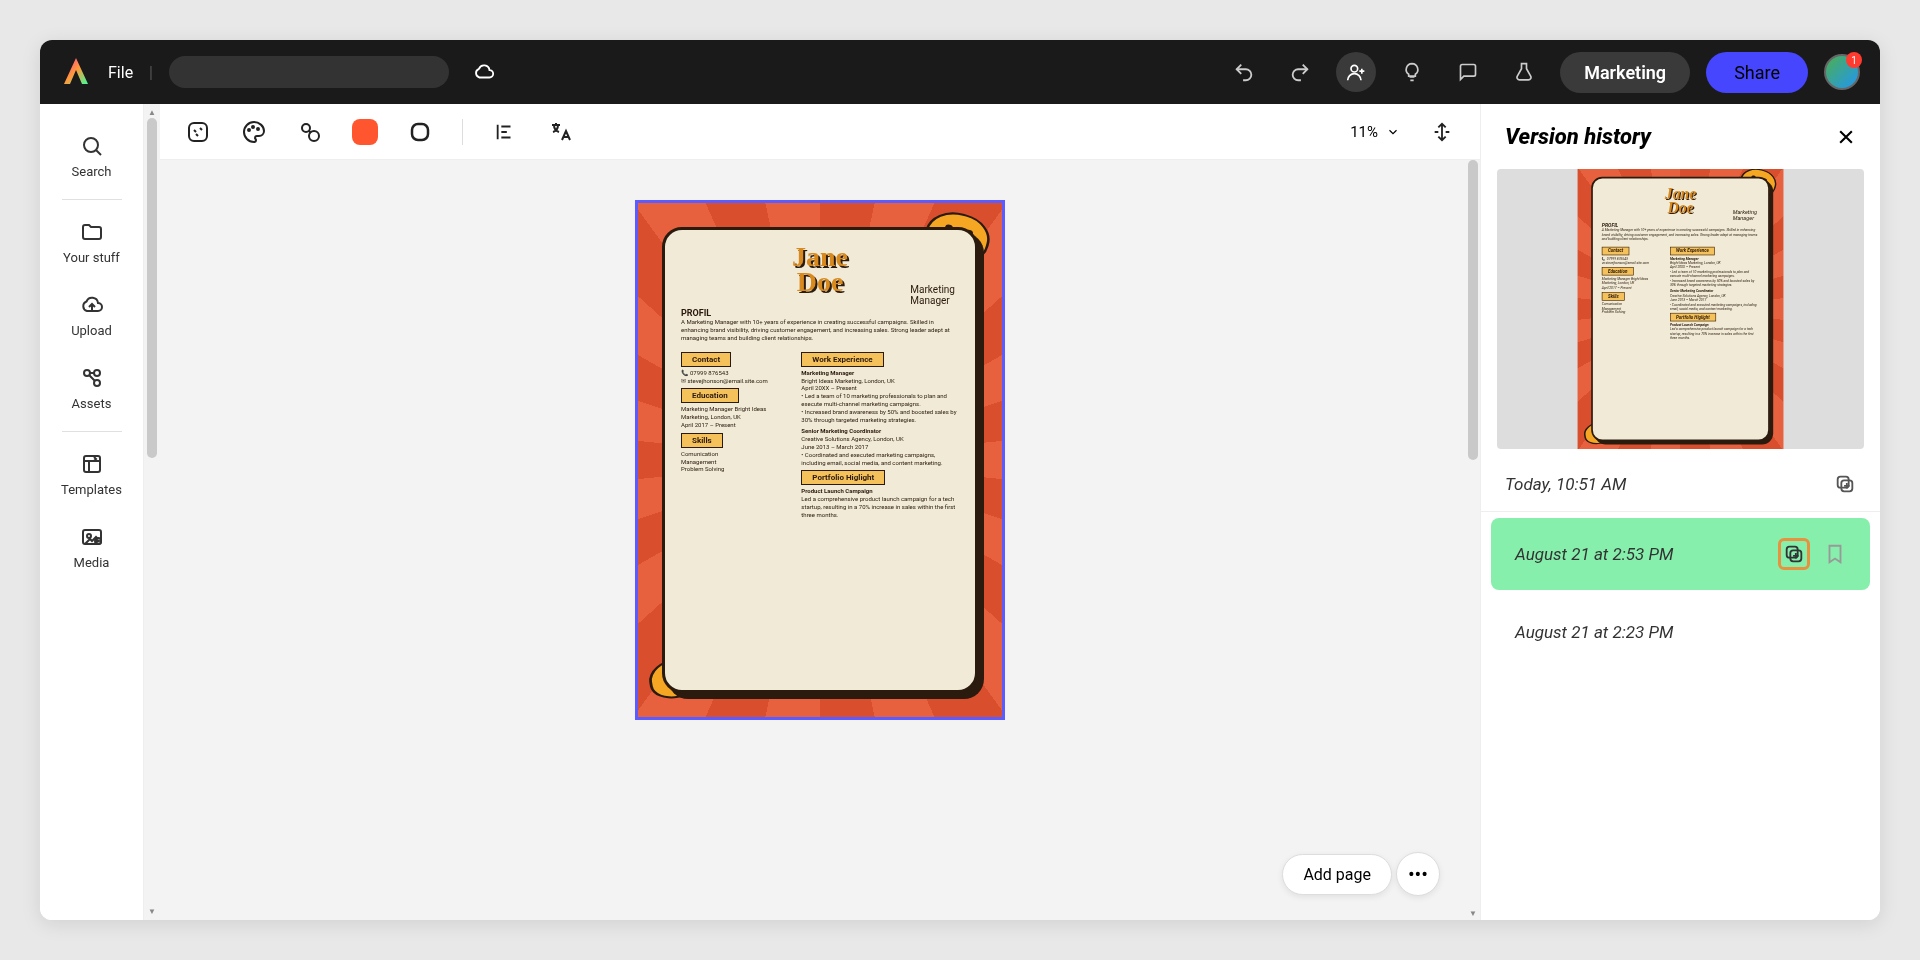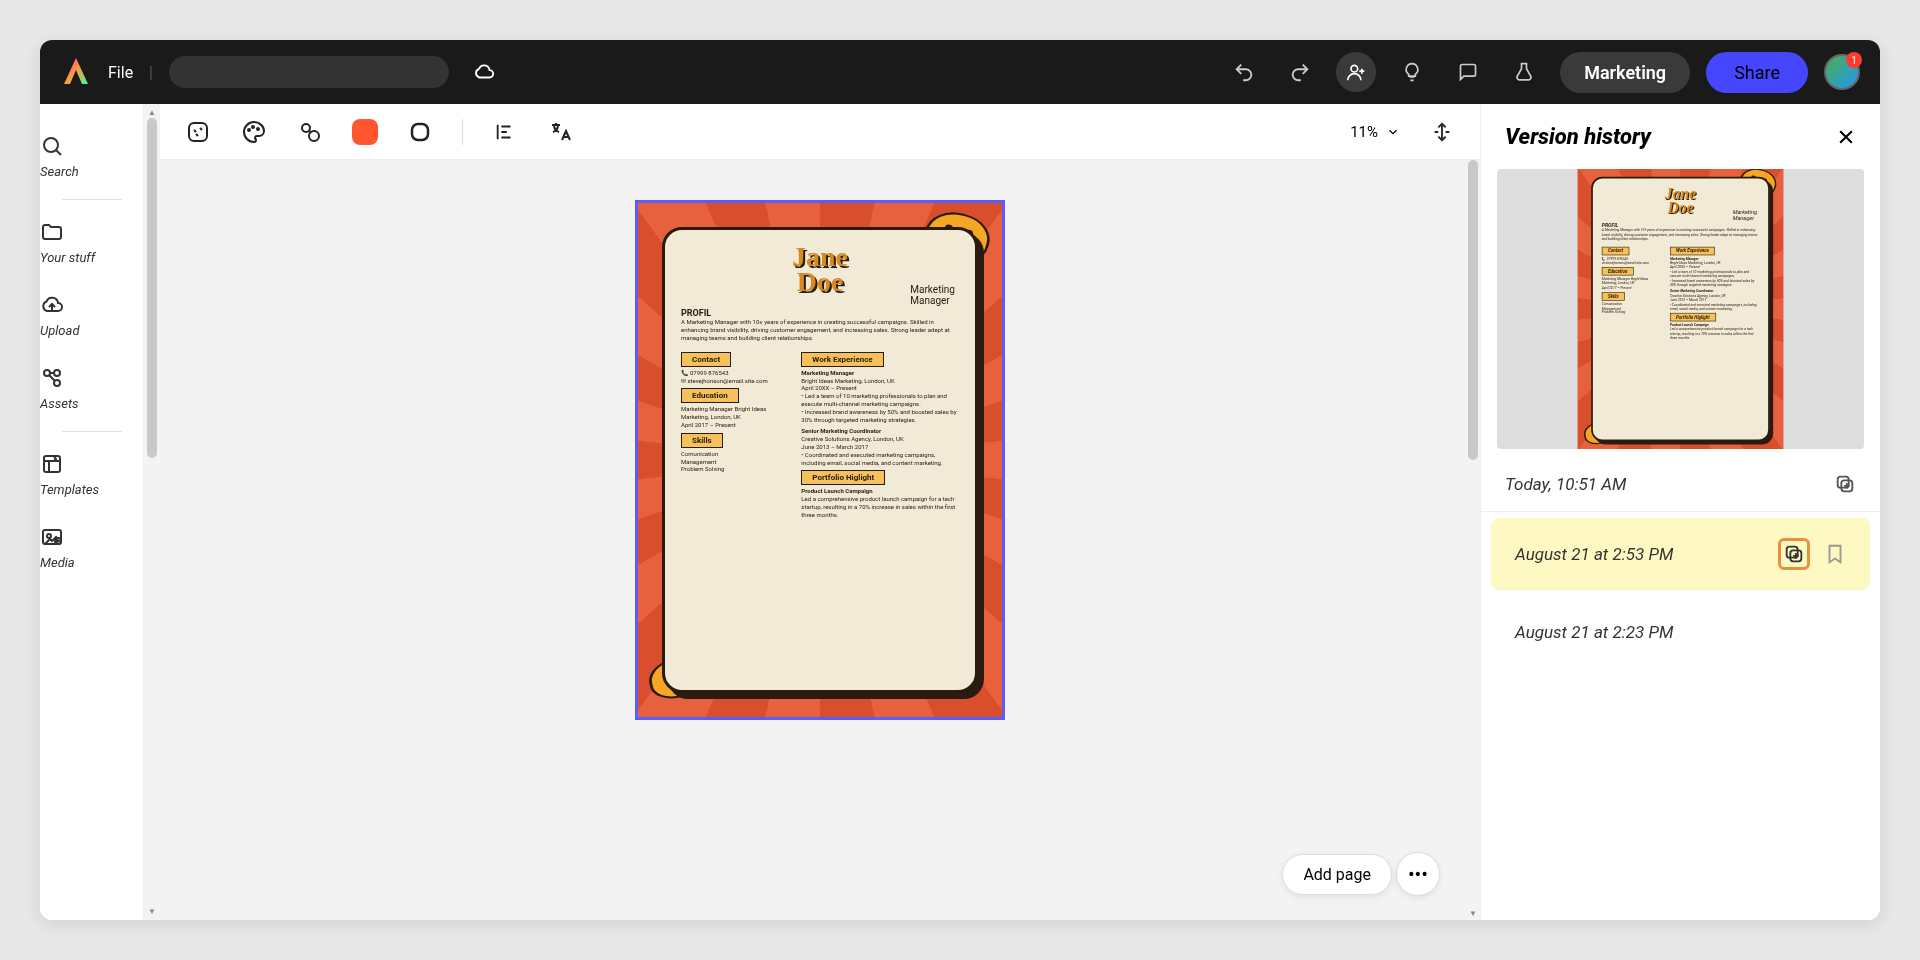--- a/index.html
+++ b/index.html
@@ -19,21 +19,21 @@
 .share-btn { background: #4646ff; color: #000000; border: none; padding: 10px 28px; border-radius: 24px; font-size: 18px; font-weight: 400; cursor: pointer; }
 .avatar { width: 36px; height: 36px; border-radius: 50%; background: linear-gradient(135deg,#4caf50,#2196f3); position: relative; border: 2px solid #666; }
 .avatar .badge { position: absolute; top: -4px; right: -4px; background: #ff3b30; color: #fff; font-size: 10px; width: 16px; height: 16px; border-radius: 50%; display: flex; align-items: center; justify-content: center; }
 
 
 .body { flex: 1; display: flex; overflow: hidden; }
 
 
 .left-sidebar { width: 104px; background: #fff; display: flex; flex-direction: column; align-items: center; padding-top: 16px; border-right: 1px solid #eee; }
 .sidebar-scroll-wrap { width: 16px; background: #f3f3f3; position: relative; }
-.sb-item { display: flex; flex-direction: column; gap: 6px; padding: 14px 0; cursor: pointer; width: 100%; font-size: 13px; color: #333; font-style: italic; }
+.sb-item { display: flex; flex-direction: column; align-items: center; gap: 6px; padding: 14px 0; cursor: pointer; width: 100%; font-size: 13px; color: #333; }
 .sb-item svg { width: 24px; height: 24px; }
 .sb-divider { width: 60px; height: 1px; background: #e0e0e0; margin: 6px 0; }
 
 
 .center { flex: 1; display: flex; flex-direction: column; background: #fff; position: relative; }
 .toolbar { height: 56px; display: flex; align-items: center; padding: 0 24px; gap: 28px; border-bottom: 1px solid #eee; }
 .tb-icon { width: 28px; height: 28px; display: flex; align-items: center; justify-content: center; cursor: pointer; color: #222; }
 .tb-icon.fill-red { background: #ff5630; border-radius: 8px; width: 26px; height: 26px; }
 .tb-spacer { flex: 1; }
 .zoom { display: flex; align-items: center; gap: 8px; font-size: 15px; cursor: pointer; }
@@ -65,21 +65,21 @@
 
 
 .right-panel { width: 400px; background: #fff; border-left: 1px solid #eee; display: flex; flex-direction: column; font-style: italic; }
 .rp-header { display: flex; align-items: center; justify-content: space-between; padding: 20px 24px 12px; }
 .rp-title { font-size: 22px; font-weight: 800; }
 .rp-close { cursor: pointer; font-size: 20px; }
 .rp-thumb { margin: 8px 16px; border-radius: 4px; height: 280px; background: #ddd; display:flex; align-items:center; justify-content:center; overflow:hidden;}
 .rp-thumb .resume-card { transform: scale(0.56); border: none; }
 .rp-current { padding: 16px 24px; font-size: 17px; color: #333; border-bottom: 1px solid #eee; display:flex; align-items:center; justify-content:space-between;}
 .version-item { padding: 20px 24px; font-size: 17px; color: #333; display: flex; align-items: center; justify-content: space-between; border-radius: 8px; margin: 6px 10px; }
-.version-item.selected { background: #fef9c3; }
+.version-item.selected { background: #86efac; }
 .version-actions { display: flex; gap: 14px; align-items: center; }
 .ver-icon { width: 22px; height: 22px; color: #555; cursor:pointer; }
 .highlight-box { border: 3px solid #e8913f; border-radius: 6px; padding: 2px; }
 
 svg { display: block; }
 </style>
 </head>
 <body>
 
 <div class="app-frame">

